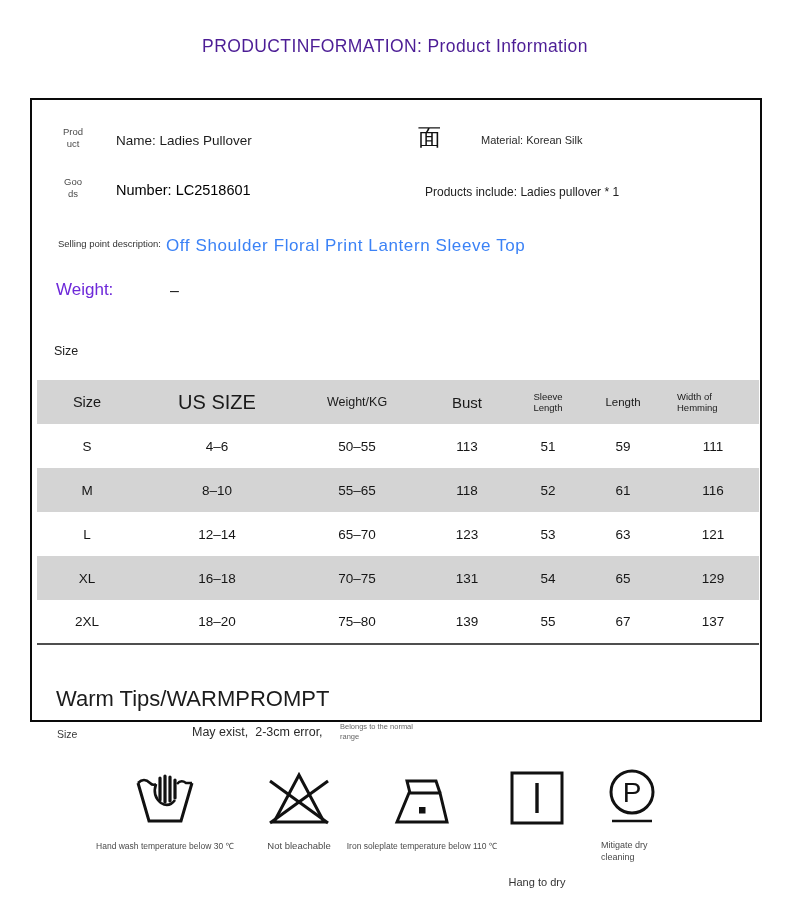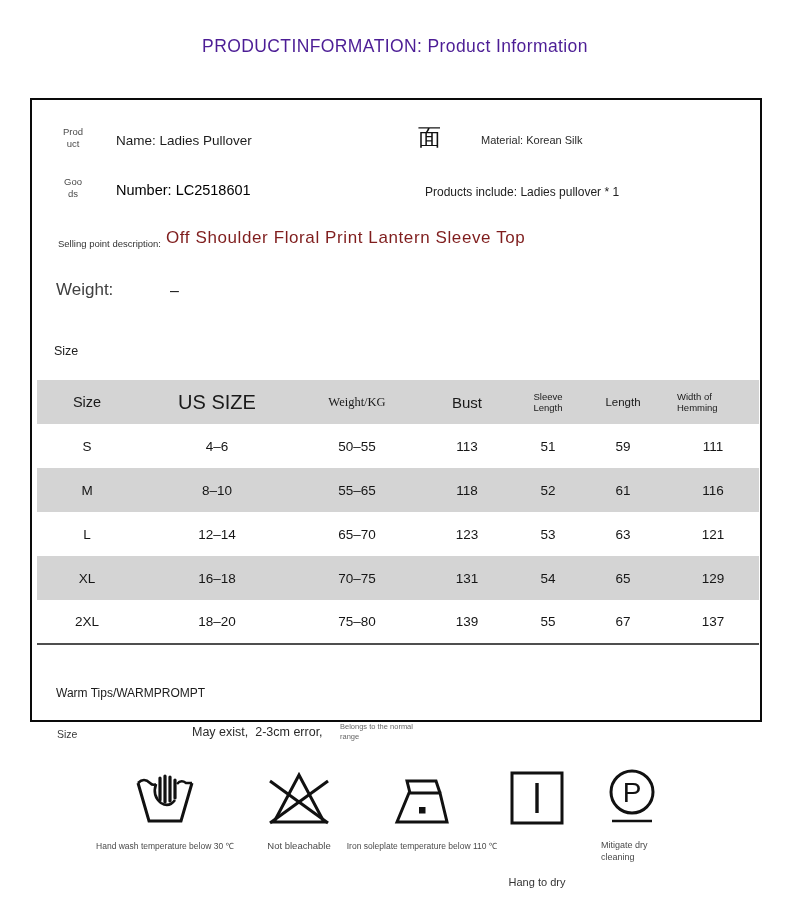--- a/index.html
+++ b/index.html
@@ -21,42 +21,42 @@
   }
   
   .product-label { left:26px; top:26px; width:30px; font-size:9.5px; color:#4a4a4a; text-align:center; line-height:1.3; }
   .name-text    { left:84px; top:33px; font-size:13.5px; color:#1c1c1c; }
   .cjk-char     { left:386px; top:22px; font-size:23px; color:#111; }
   .material-text{ left:449px; top:34px; font-size:11px; color:#2a2a2a; }
   .goods-label  { left:28px; top:76px; width:26px; font-size:9.5px; color:#4a4a4a; text-align:center; line-height:1.3; }
   .number-text  { left:84px; top:82px; font-size:14.5px; color:#000000; }
   .includes-text{ left:393px; top:85px; font-size:12px; color:#222; }
   .sp-label     { left:26px; top:138px; font-size:9.5px; color:#333; }
-  .sp-text      { left:134px; top:128px; font-size:17px; letter-spacing:0.6px; color:#7f1d1d; white-space:nowrap; }
-  .weight-label { left:24px; top:180px; font-size:17px; color:#404040; }
+  .sp-text      { left:134px; top:136px; font-size:17px; letter-spacing:0.6px; color:#3b82f6; white-space:nowrap; }
+  .weight-label { left:24px; top:180px; font-size:17px; color:#6d28d9; }
   .weight-value { left:138px; top:182px; font-size:16px; color:#1c1c1c; }
   .size-label   { left:22px; top:244px; font-size:12.5px; color:#222; }
   
   table.size-table { position:absolute; left:5px; top:280px; width:722px; border-collapse:collapse; table-layout:fixed; }
   .size-table th, .size-table td { height:44px; padding:0; text-align:center; font-weight:400; }
   .size-table thead tr { background:var(--stripe); }
   .size-table tbody tr:nth-child(even) { background:var(--stripe); }
   .size-table tbody tr:last-child td { border-bottom:2px solid #4f4f4f; }
   .size-table td { font-size:13.5px; color:#161616; }
   .size-table th:nth-child(1) { font-size:14.5px; }
   .size-table th:nth-child(2) { font-size:20px; }
-  .size-table th:nth-child(3) { font-size:12.5px;font-family:Liberation Serif, serif; }
+  .size-table th:nth-child(3) { font-size:12.5px; }
   .size-table th:nth-child(4) { font-size:15px; }
   .size-table th:nth-child(5) { font-size:9.5px; line-height:1.2; }
   .size-table th:nth-child(5) span { display:inline-block; width:40px; }
   .size-table th:nth-child(6) { font-size:11.5px; }
   .size-table th:nth-child(7) { font-size:9.5px; line-height:1.2; text-align:left; padding-left:10px; }
   .size-table th:nth-child(7) span { display:inline-block; width:48px; }
   
-  .warm-title { left:24px; top:586px; font-size:12px; color:#1c1c1c; }
+  .warm-title { left:24px; top:586px; font-size:22px; color:#1c1c1c; }
   .size-note-label { left:25px; top:628px; font-size:10.5px; color:#3a3a3a; }
   .size-note { left:160px; top:625px; font-size:12.5px; color:#2a2a2a; white-space:pre; }
   .range-note { left:308px; top:622px; width:84px; font-size:7.5px; line-height:1.3; color:#666; }
   
   .care-row { position:absolute; left:0; top:662px; width:732px; display:flex; align-items:flex-start; }
   .care-col { display:flex; flex-direction:column; align-items:center; }
   .care-col.c1 { margin-left:83px; width:100px; }
   .care-col.c2 { margin-left:34px; width:100px; }
   .care-col.c3 { margin-left:23px; width:100px; }
   .care-col.c4 { margin-left:20px; width:90px;gap:36px; }

